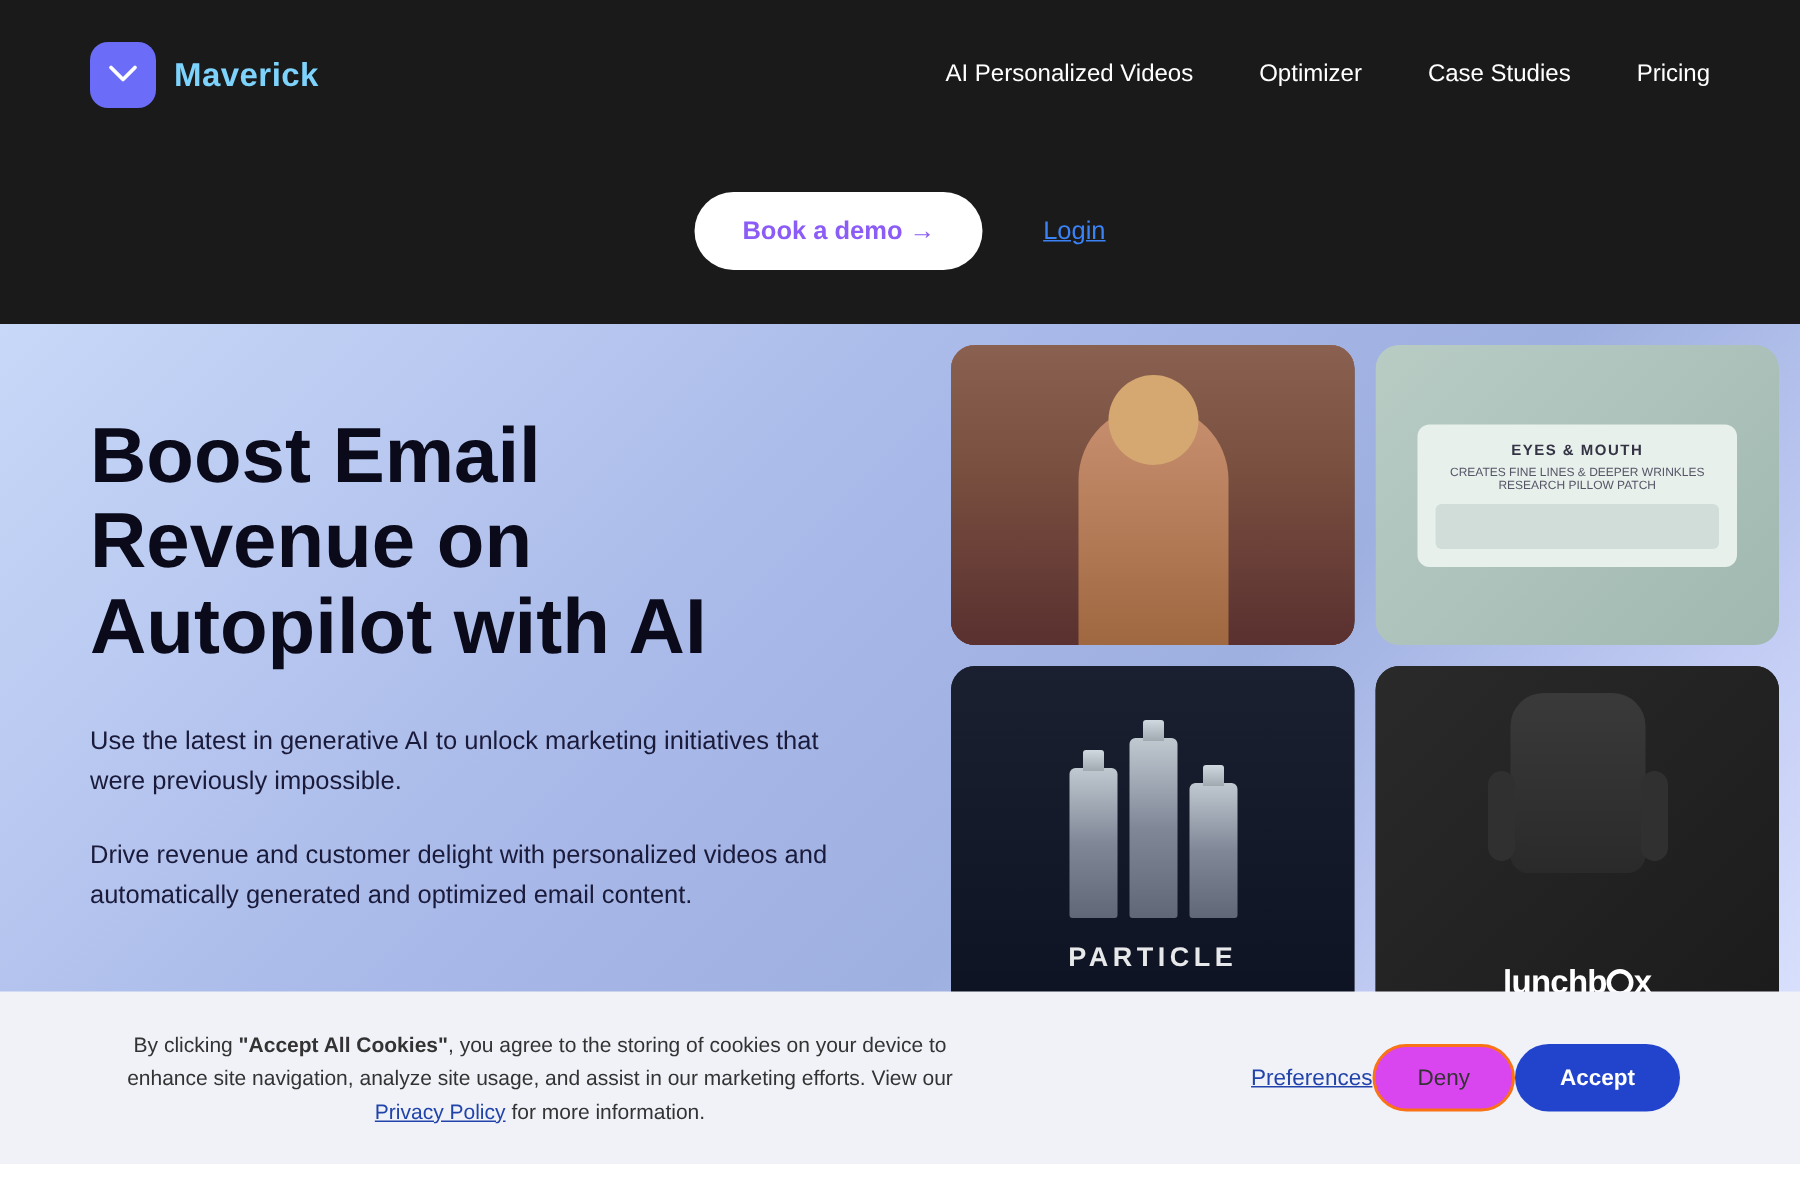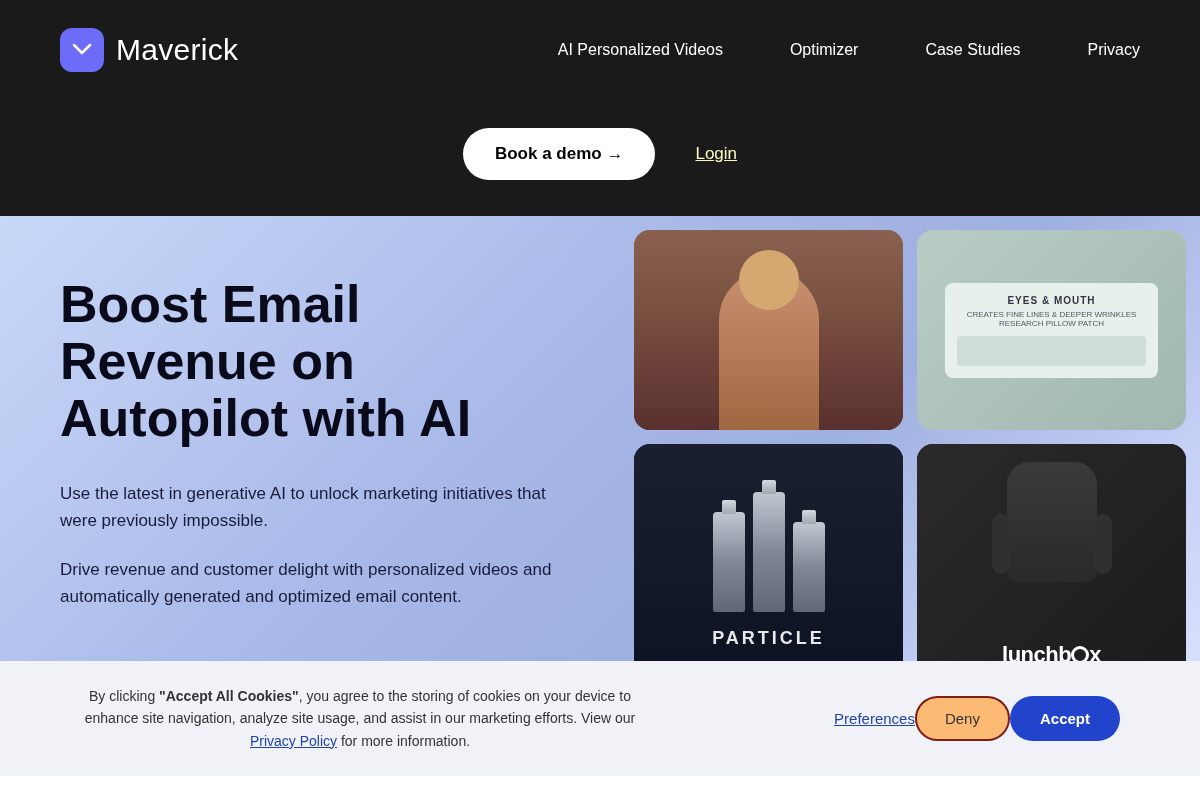--- a/index.html
+++ b/index.html
@@ -23,65 +23,64 @@
       width: 44px;
       height: 44px;
       background: #6b6cf7;
       border-radius: 12px;
       display: flex;
       align-items: center;
       justify-content: center;
     }
     .logo-icon svg { width: 24px; height: 24px; }
     .logo-text {
-      color: #ffffff;
-      font-size: 30px;
-      font-weight: 400;
+      color: #7dd3fc;
+      font-size: 22px;
+      font-weight: 700;
       letter-spacing: 0.3px;
     }
     .nav-links {
       display: flex;
       align-items: center;
       gap: 44px;
     }
     .nav-link {
       color: #fff;
       font-size: 16px;
       font-weight: 400;
       text-decoration: none;
       cursor: pointer;
       white-space: nowrap;
-      margin-left: 23px;
     }
 
     
     .cta-bar {
       background: #1a1a1a;
       display: flex;
       align-items: center;
       justify-content: center;
       gap: 40px;
       padding: 28px 0 36px;
     }
     .book-demo-btn {
       background: #fff;
       border: none;
       border-radius: 50px;
       padding: 16px 32px;
       font-size: 17px;
       font-weight: 600;
-      color: #000000;
+      color: #8b5cf6;
       cursor: pointer;
       display: flex;
       align-items: center;
       gap: 10px;
       white-space: nowrap;
     }
     .login-link {
-      color: #fef9c3;
+      color: #3b82f6;
       font-size: 17px;
       font-weight: 500;
       text-decoration: underline;
       cursor: pointer;
     }
 
     
     .hero {
       position: relative;
       background: linear-gradient(135deg, #c8d8f8 0%, #b8c8f0 20%, #a8b8e8 40%, #9eb0e0 60%, #c5cef5 80%, #e0e8ff 100%);
@@ -301,22 +300,22 @@
       background: none;
       border: none;
       color: #2244aa;
       font-size: 15px;
       font-weight: 500;
       cursor: pointer;
       text-decoration: underline;
       white-space: nowrap;
     }
     .btn-deny {
-      background: #fdba74;
-      border: 2px solid #7f1d1d;
+      background: #d946ef;
+      border: 2px solid #f97316;
       border-radius: 50px;
       padding: 12px 28px;
       font-size: 15px;
       font-weight: 500;
       color: #333;
       cursor: pointer;
       white-space: nowrap;
     }
     .btn-accept {
       background: #2244cc;
@@ -339,21 +338,21 @@
       <svg viewBox="0 0 24 24" fill="none" xmlns="http://www.w3.org/2000/svg">
         <path d="M4 7l8 8 8-8" stroke="#fff" stroke-width="2.5" stroke-linecap="round" stroke-linejoin="round"></path>
       </svg>
     </div>
     <span class="logo-text">Maverick</span>
   </div>
   <div class="nav-links">
     <a class="nav-link">AI Personalized Videos</a>
     <a class="nav-link">Optimizer</a>
     <a class="nav-link">Case Studies</a>
-    <a class="nav-link">Privacy</a>
+    <a class="nav-link">Pricing</a>
   </div>
 </nav>
 
 <div class="cta-bar">
   <button class="book-demo-btn">
     <span>Book a demo →</span>
   </button>
   <a class="login-link">Login</a>
 </div>
 

